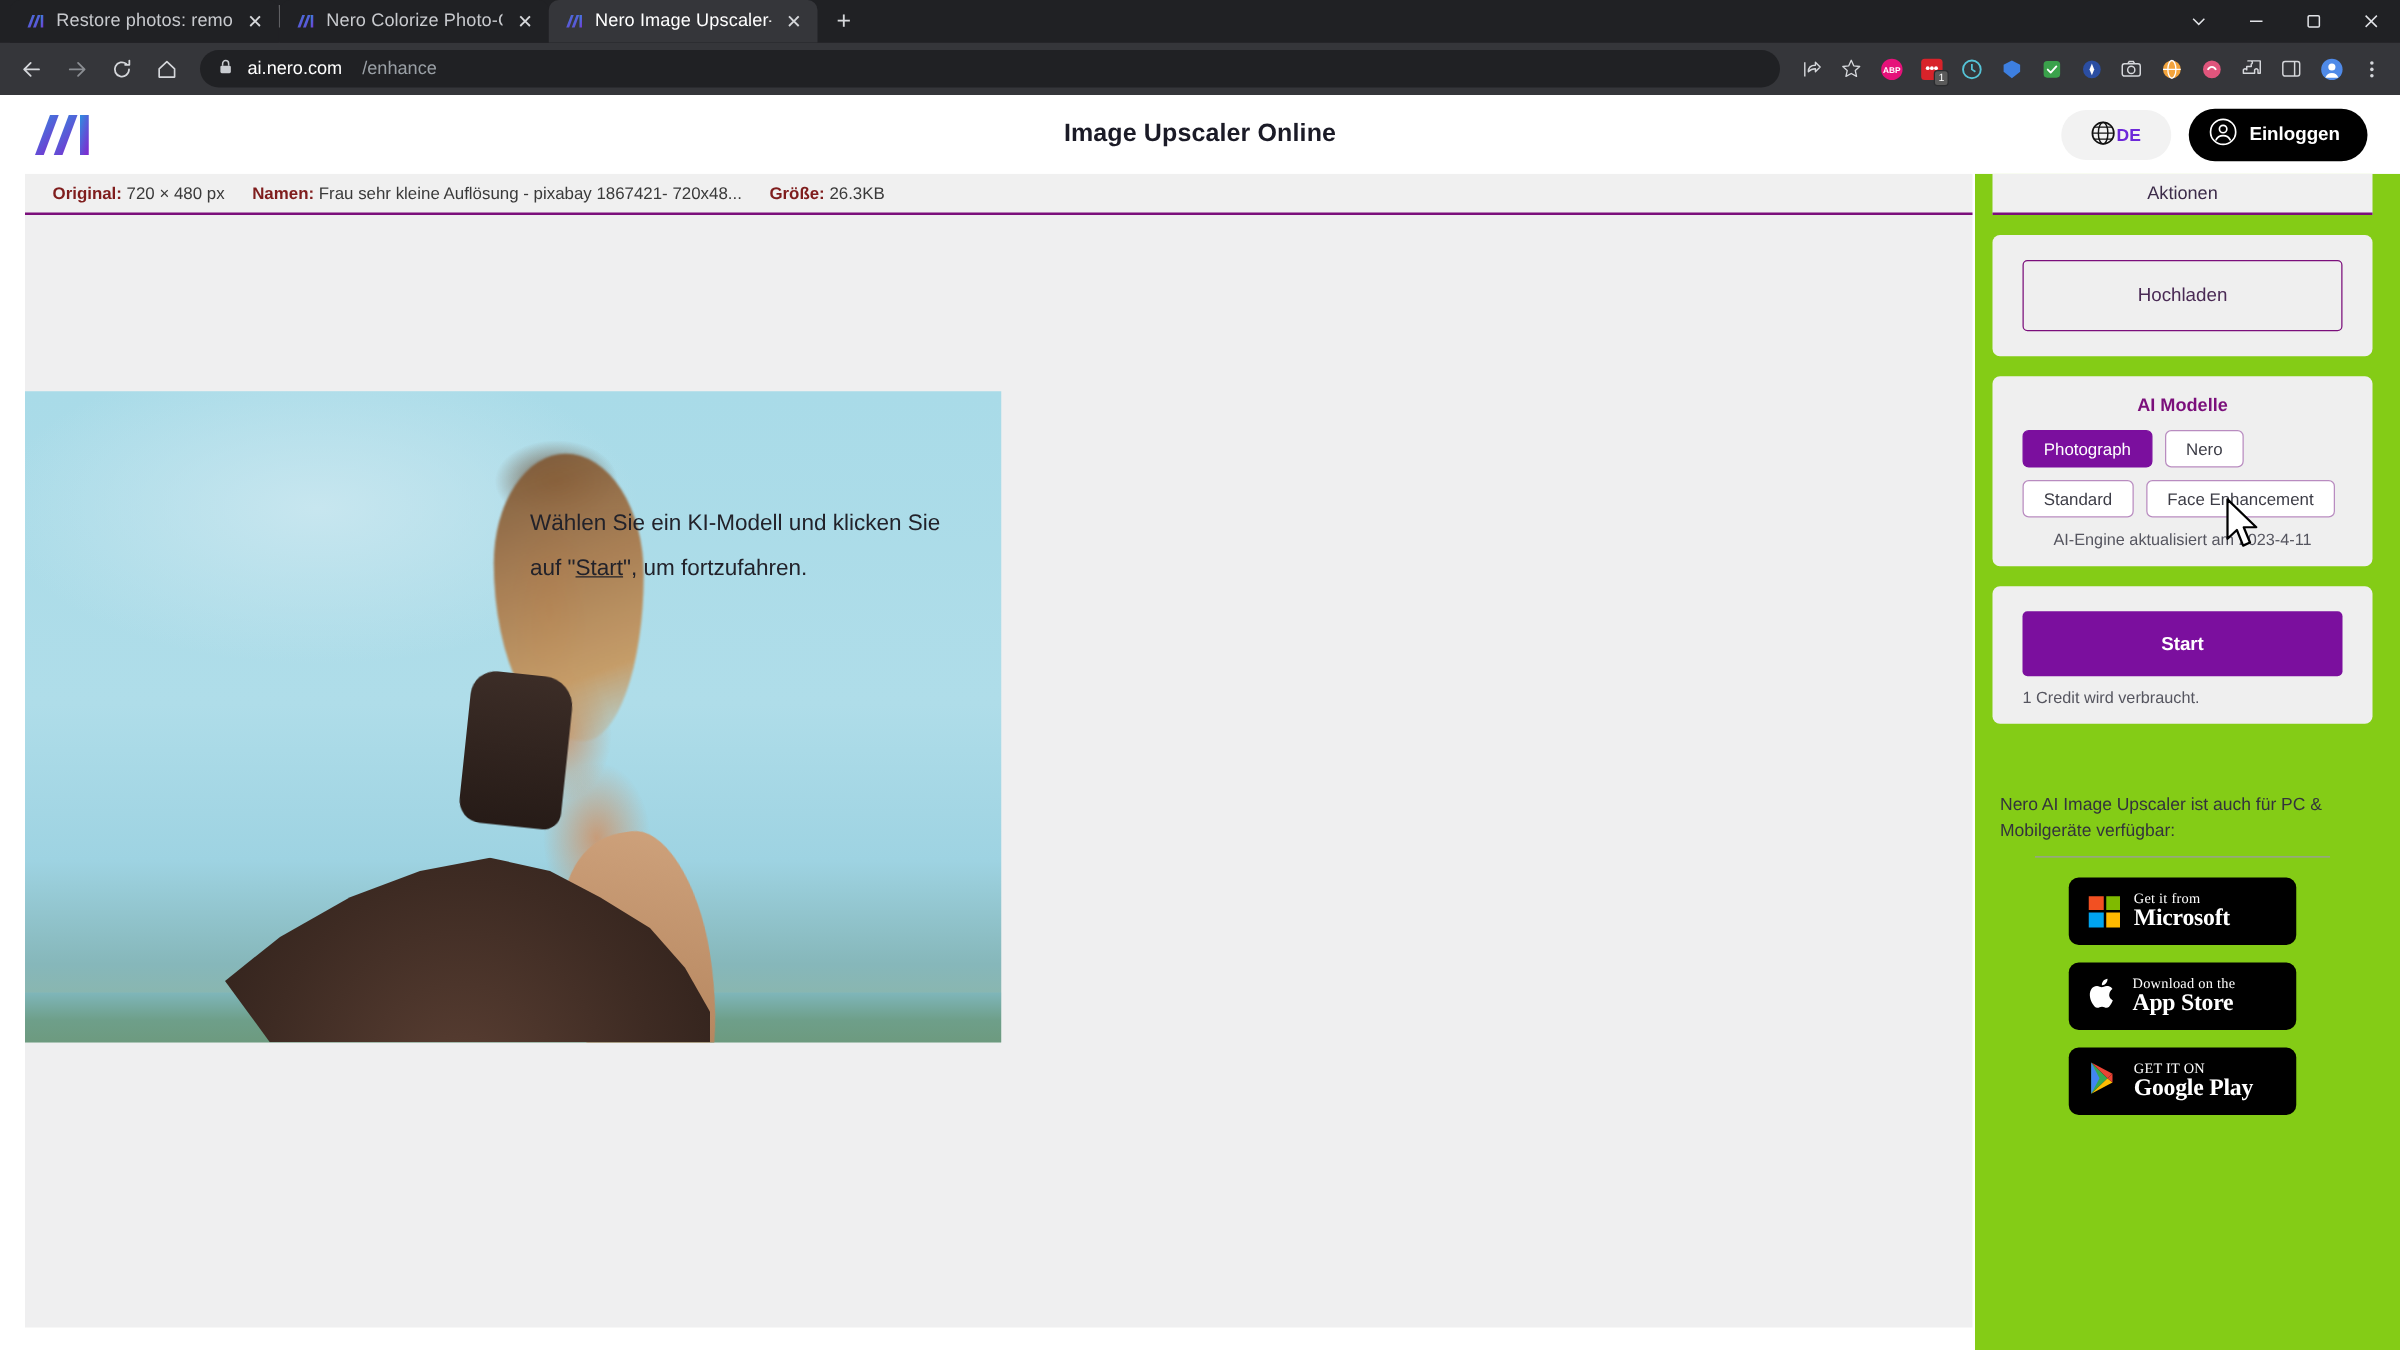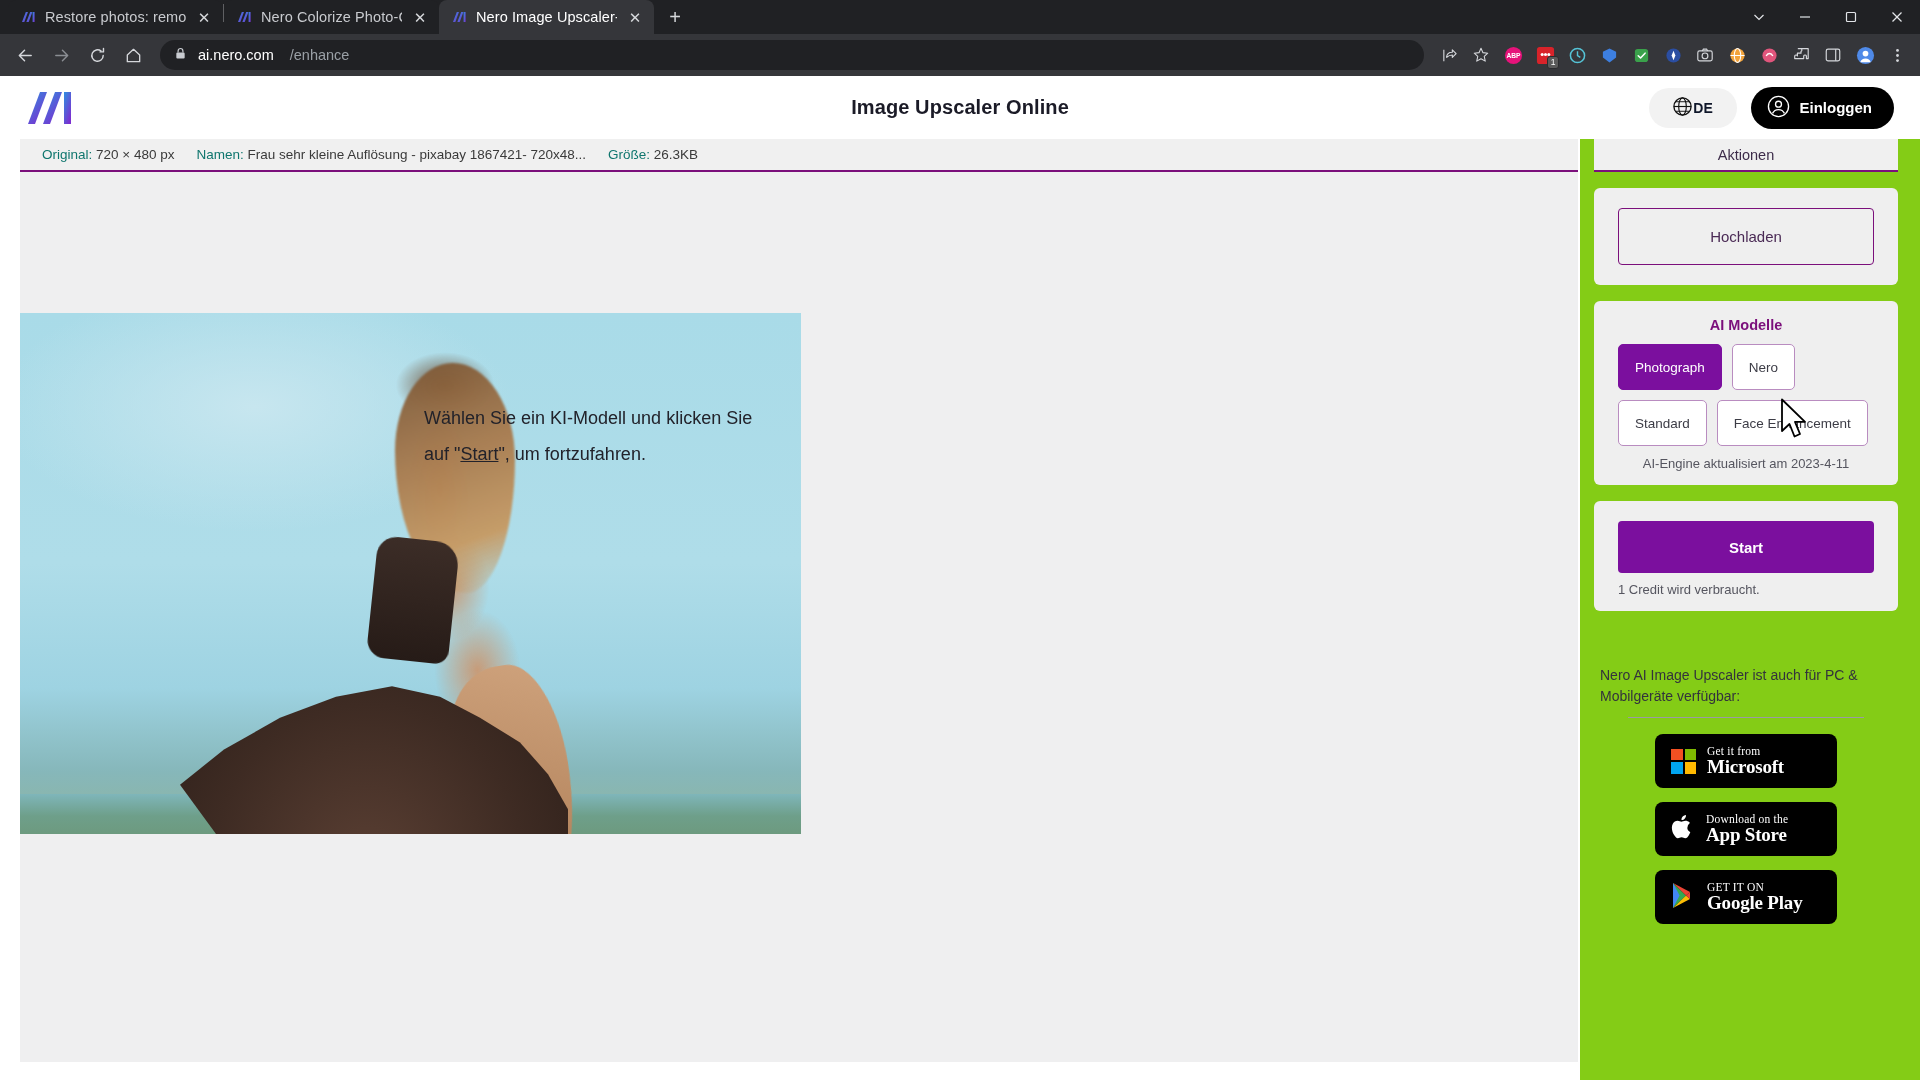--- a/index.html
+++ b/index.html
@@ -103,42 +103,42 @@
     font-size: 20px; font-weight: bold; color: #1b1b27;
     pointer-events: none; letter-spacing: 0.1px;
   }
   .header-right {
     margin-left: auto; display: flex; align-items: center; gap: 14px;
     z-index: 2;
   }
   .lang-pill {
     height: 40px; min-width: 88px; border-radius: 20px; background: #f2f2f2;
     display: flex; align-items: center; justify-content: center; gap: 0;
-    padding: 0 16px; font-size: 14px; font-weight: bold; color: #0f172a;
+    padding: 0 16px; font-size: 14px; font-weight: bold; color: #6d28d9;
   }
   .login-pill {
     height: 42px; border-radius: 21px; background: #000000; color: #ffffff;
     display: flex; align-items: center; gap: 10px; padding: 0 22px 0 16px;
     font-size: 15px; font-weight: bold;
   }
 
   .body-area { flex: 1 1 auto; display: flex; min-height: 0; }
 
   
   .workspace {
     flex: 1 1 auto; display: flex; flex-direction: column;
     min-width: 0; padding: 0 0 0 0;
   }
   .infobar {
     height: 33px; background: #f0f0f0; border-bottom: 2px solid #7b0f7b;
     display: flex; align-items: center; gap: 22px; padding: 0 22px;
     font-size: 13.5px; color: #3a3a3a; flex: 0 0 33px;
     margin: 0 0 0 20px; margin-right: 2px;
   }
-  .infobar b { color: #0f766e; font-weight: normal; margin-top: 20px; }
+  .infobar b { color: #7f1d1d; font-weight: bold; margin-top: 20px; }
   .canvas {
     flex: 1 1 auto; background: #efeff0; margin: 0 2px 18px 20px;
     position: relative; overflow: hidden;
   }
   .photo {
     position: absolute; left: 0; top: 141px; width: 781px; height: 521px;
     background:
       radial-gradient(ellipse 55% 40% at 30% 18%, #c7e6ef 0%, rgba(199,230,239,0) 60%),
       linear-gradient(180deg, #a9dbe8 0%, #afdde9 48%, #9ed3e2 72%, #86b7ba 88%, #8fb59f 100%);
       overflow: hidden;
@@ -202,21 +202,21 @@
     height: 57px; border: 1px solid #7b0f7b; border-radius: 4px;
     background: #efefef; color: #4a2a55; font-size: 15px;
     display: flex; align-items: center; justify-content: center;
   }
   .models-panel { padding: 16px 24px 14px 24px; text-align: center; }
   .models-title {
     font-size: 14.5px; font-weight: bold; color: #7b0f7b; margin-bottom: 11px;
   }
   .model-row { display: flex; gap: 10px; margin-bottom: 10px; }
   .chip {
-    height: 46px; border-radius: 5px; border: 1px solid #b98cc0;
+    height: 30px; border-radius: 5px; border: 1px solid #b98cc0;
     background: #ffffff; color: #3c3c46; font-size: 13.5px;
     display: flex; align-items: center; justify-content: center;
     padding: 0 16px; white-space: nowrap;
   }
   .chip.active { background: #7b0f9e; border-color: #7b0f9e; color: #ffffff; }
   .engine-note { font-size: 13px; color: #55555f; margin-top: 6px; }
   .start-panel { padding: 20px 24px 14px 24px; }
   .start-btn {
     height: 52px; border-radius: 4px; background: #7b0f9e; color: #ffffff;
     font-size: 15px; font-weight: bold;

